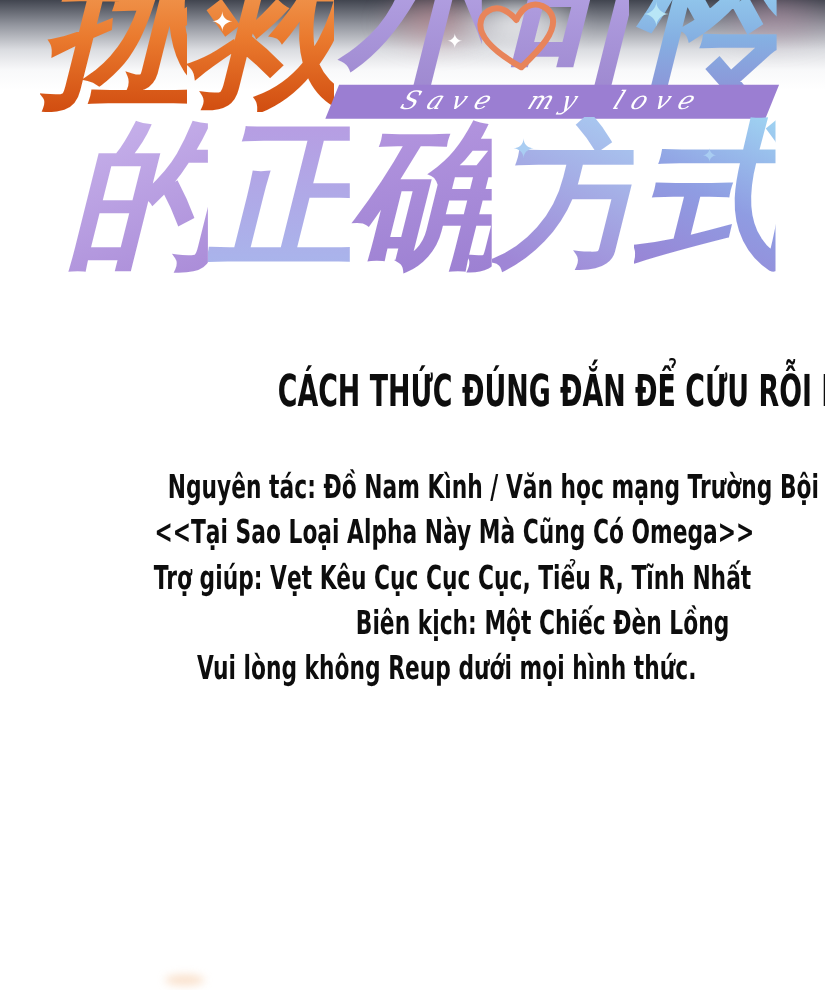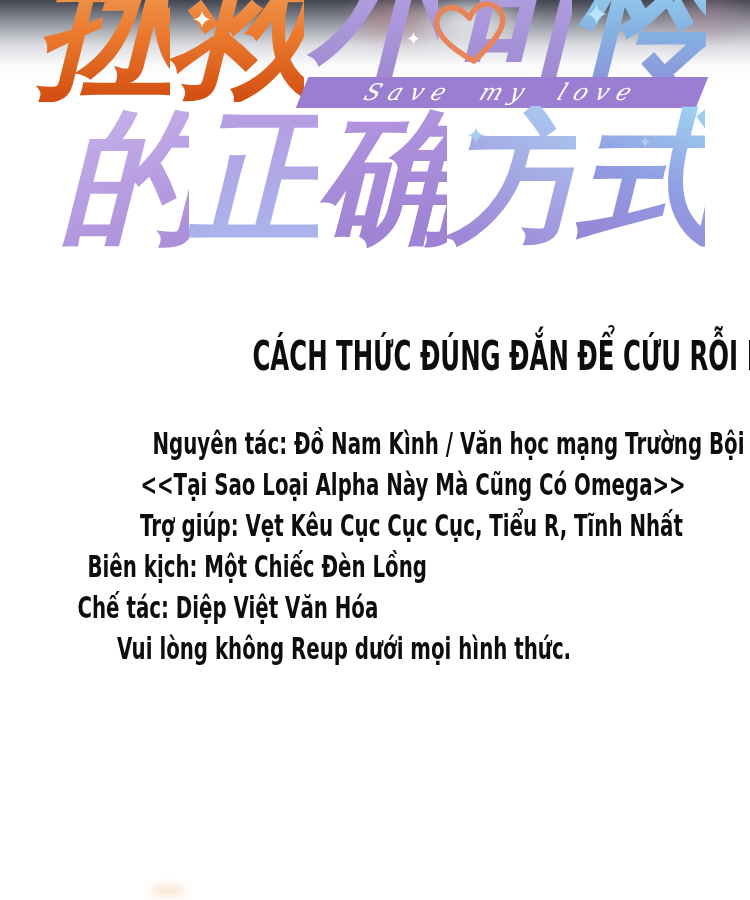--- a/index.html
+++ b/index.html
@@ -68,21 +68,21 @@
   .sp-4{left:466px;top:124px;font-size:24px;color:#a9cdf2;}
   .sp-5{left:638px;top:134px;font-size:17px;color:#a9cdf2;}
   .heart{position:absolute;left:430px;top:0px;transform:rotate(-6deg);}
 
   
   .vi-title{position:absolute;top:336px;left:0;width:750px;text-align:center;line-height:40px;}
   .vi-title-inner{
     display:inline-block;white-space:nowrap;font-weight:bold;font-size:40px;color:#0d0d0d;
     transform:scaleX(0.61);transform-origin:50% 50%;
   }
-  .credits{position:absolute;top:423px;left:0;width:750px;text-align:left;}
+  .credits{position:absolute;top:423px;left:0;width:750px;text-align:right;}
   .credit-line{height:41px;line-height:41px;}
   .credit-inner{
     display:inline-block;white-space:nowrap;font-weight:bold;font-size:30px;color:#0d0d0d;
     transform:scaleX(0.66);transform-origin:50% 50%;
   }
 </style>
 </head>
 <body>
 
 <div class="stage">
@@ -115,18 +115,17 @@
 
   <div class="vi-title">
     <span class="vi-title-inner">CÁCH THỨC ĐÚNG ĐẮN ĐỂ CỨU RỖI NHÓC ĐÁNG THƯƠNG</span>
   </div>
 
   <div class="credits">
       <div class="credit-line"><span class="credit-inner">Nguyên tác: Đồ Nam Kình / Văn học mạng Trường Bội</span></div>
       <div class="credit-line"><span class="credit-inner">&lt;&lt;Tại Sao Loại Alpha Này Mà Cũng Có Omega&gt;&gt;</span></div>
       <div class="credit-line"><span class="credit-inner">Trợ giúp: Vẹt Kêu Cục Cục Cục, Tiểu R, Tĩnh Nhất</span></div>
       <div class="credit-line"><span class="credit-inner">Biên kịch: Một Chiếc Đèn Lồng</span></div>
-      <div class="credit-line"><span class="credit-inner">Chế tác: Diệp Việt Văn Hóa</span></div>
       <div class="credit-line"><span class="credit-inner">Vui lòng không Reup dưới mọi hình thức.</span></div>
     </div>
 
   <div class="blur-orange-smudge"></div>
 </div>
 
 </body></html>

